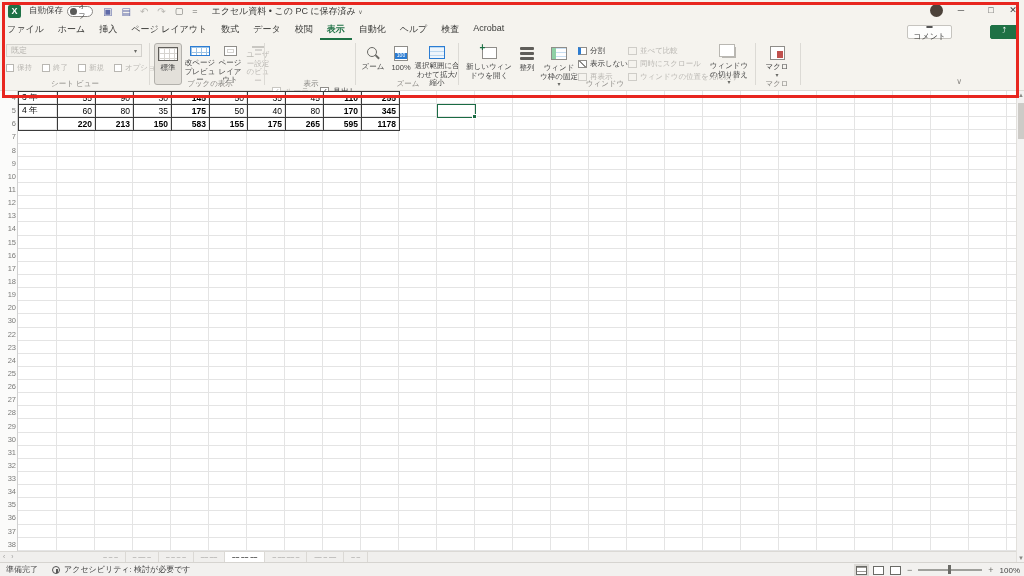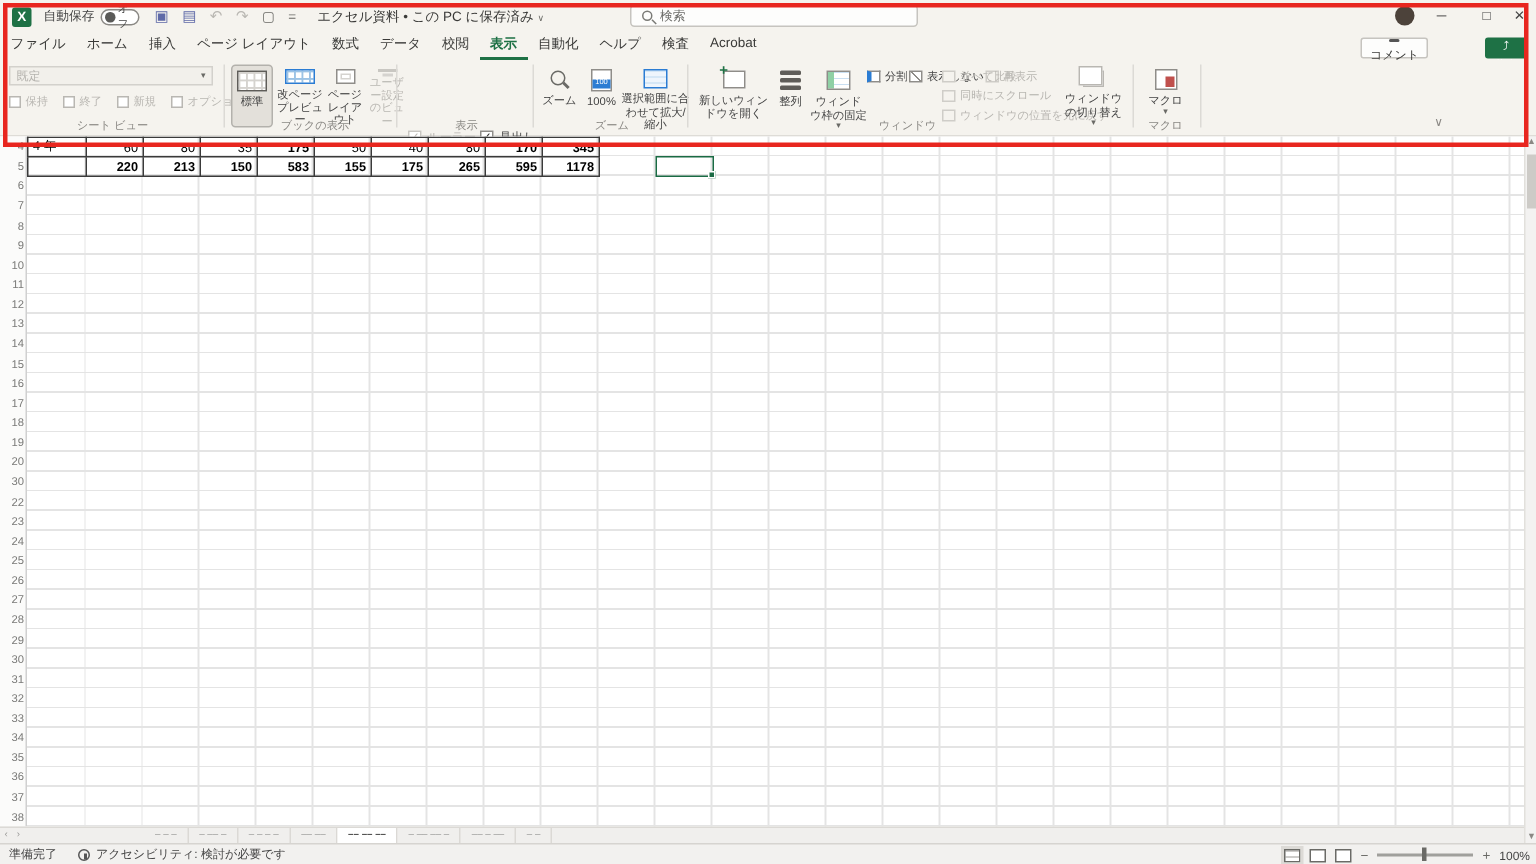--- a/index.html
+++ b/index.html
@@ -137,24 +137,20 @@
   </div>
   <div class="qat">
     <span class="qat-ic">▣</span>
     <span class="qat-ic">▤</span>
     <span class="qat-ic gray">↶</span>
     <span class="qat-ic gray">↷</span>
     <span class="qat-ic dark">▢</span>
     <span class="qat-ic dark">=</span>
   </div>
   <span class="doc-title"><span>エクセル資料 • この PC に保存済み</span> <span class="caret">∨</span></span>
-  <div id="searchbox">
-    <span class="mag"></span>
-    <span>検索</span>
-  </div>
   <div class="avatar"></div>
   <div class="winbtn" style="left:948px">─</div>
   <div class="winbtn" style="left:978px">□</div>
   <div class="winbtn" style="left:1000px">✕</div>
 </div>
 
 <div id="menurow">
   <span id="menutabs" style="display:flex">
       <span class="mtab">ファイル</span>
       <span class="mtab">ホーム</span>
@@ -277,21 +273,21 @@
           <span></span>
         </span>
         <span style="margin-top: 4px;">整列</span>
       </div>
       <div class="bigbtn" style="left: 540px; width: 38px;">
         <span class="ic-freeze" style="margin-top: 4px;"></span>
         <span style="margin-top: 4px;">ウィンドウ枠の固定</span>
         <span class="caret">▾</span>
       </div>
     </div>
-  <div id="winsmall1" style="position:absolute; left:578px; top:5px; display:flex; flex-direction:row; gap:1px">
+  <div id="winsmall1" style="position:absolute; left:578px; top:5px; display:flex; flex-direction:column; gap:1px">
       <div class="smbtn">
         <span class="ic-sm split"></span>
         <span>分割</span>
       </div>
       <div class="smbtn">
         <span class="ic-sm hide"></span>
         <span>表示しない</span>
       </div>
       <div class="smbtn dis">
         <span class="ic-sm  dis"></span>
@@ -365,20 +361,32 @@
       <div class="rownum" style="top: 381.06px;">33</div>
       <div class="rownum" style="top: 394.2px;">34</div>
       <div class="rownum" style="top: 407.34px;">35</div>
       <div class="rownum" style="top: 420.48px;">36</div>
       <div class="rownum" style="top: 433.62px;">37</div>
       <div class="rownum" style="top: 446.76px;">38</div>
     </div>
   <table id="datatable">
       <tbody>
         <tr>
+          <td class="lbl">3 年</td>
+          <td class="val">55</td>
+          <td class="val">90</td>
+          <td class="val">30</td>
+          <td class="val b">145</td>
+          <td class="val">50</td>
+          <td class="val">35</td>
+          <td class="val">45</td>
+          <td class="val b">110</td>
+          <td class="val b">255</td>
+        </tr>
+        <tr>
           <td class="lbl">4 年</td>
           <td class="val">60</td>
           <td class="val">80</td>
           <td class="val">35</td>
           <td class="val b">175</td>
           <td class="val">50</td>
           <td class="val">40</td>
           <td class="val">80</td>
           <td class="val b">170</td>
           <td class="val b">345</td>

